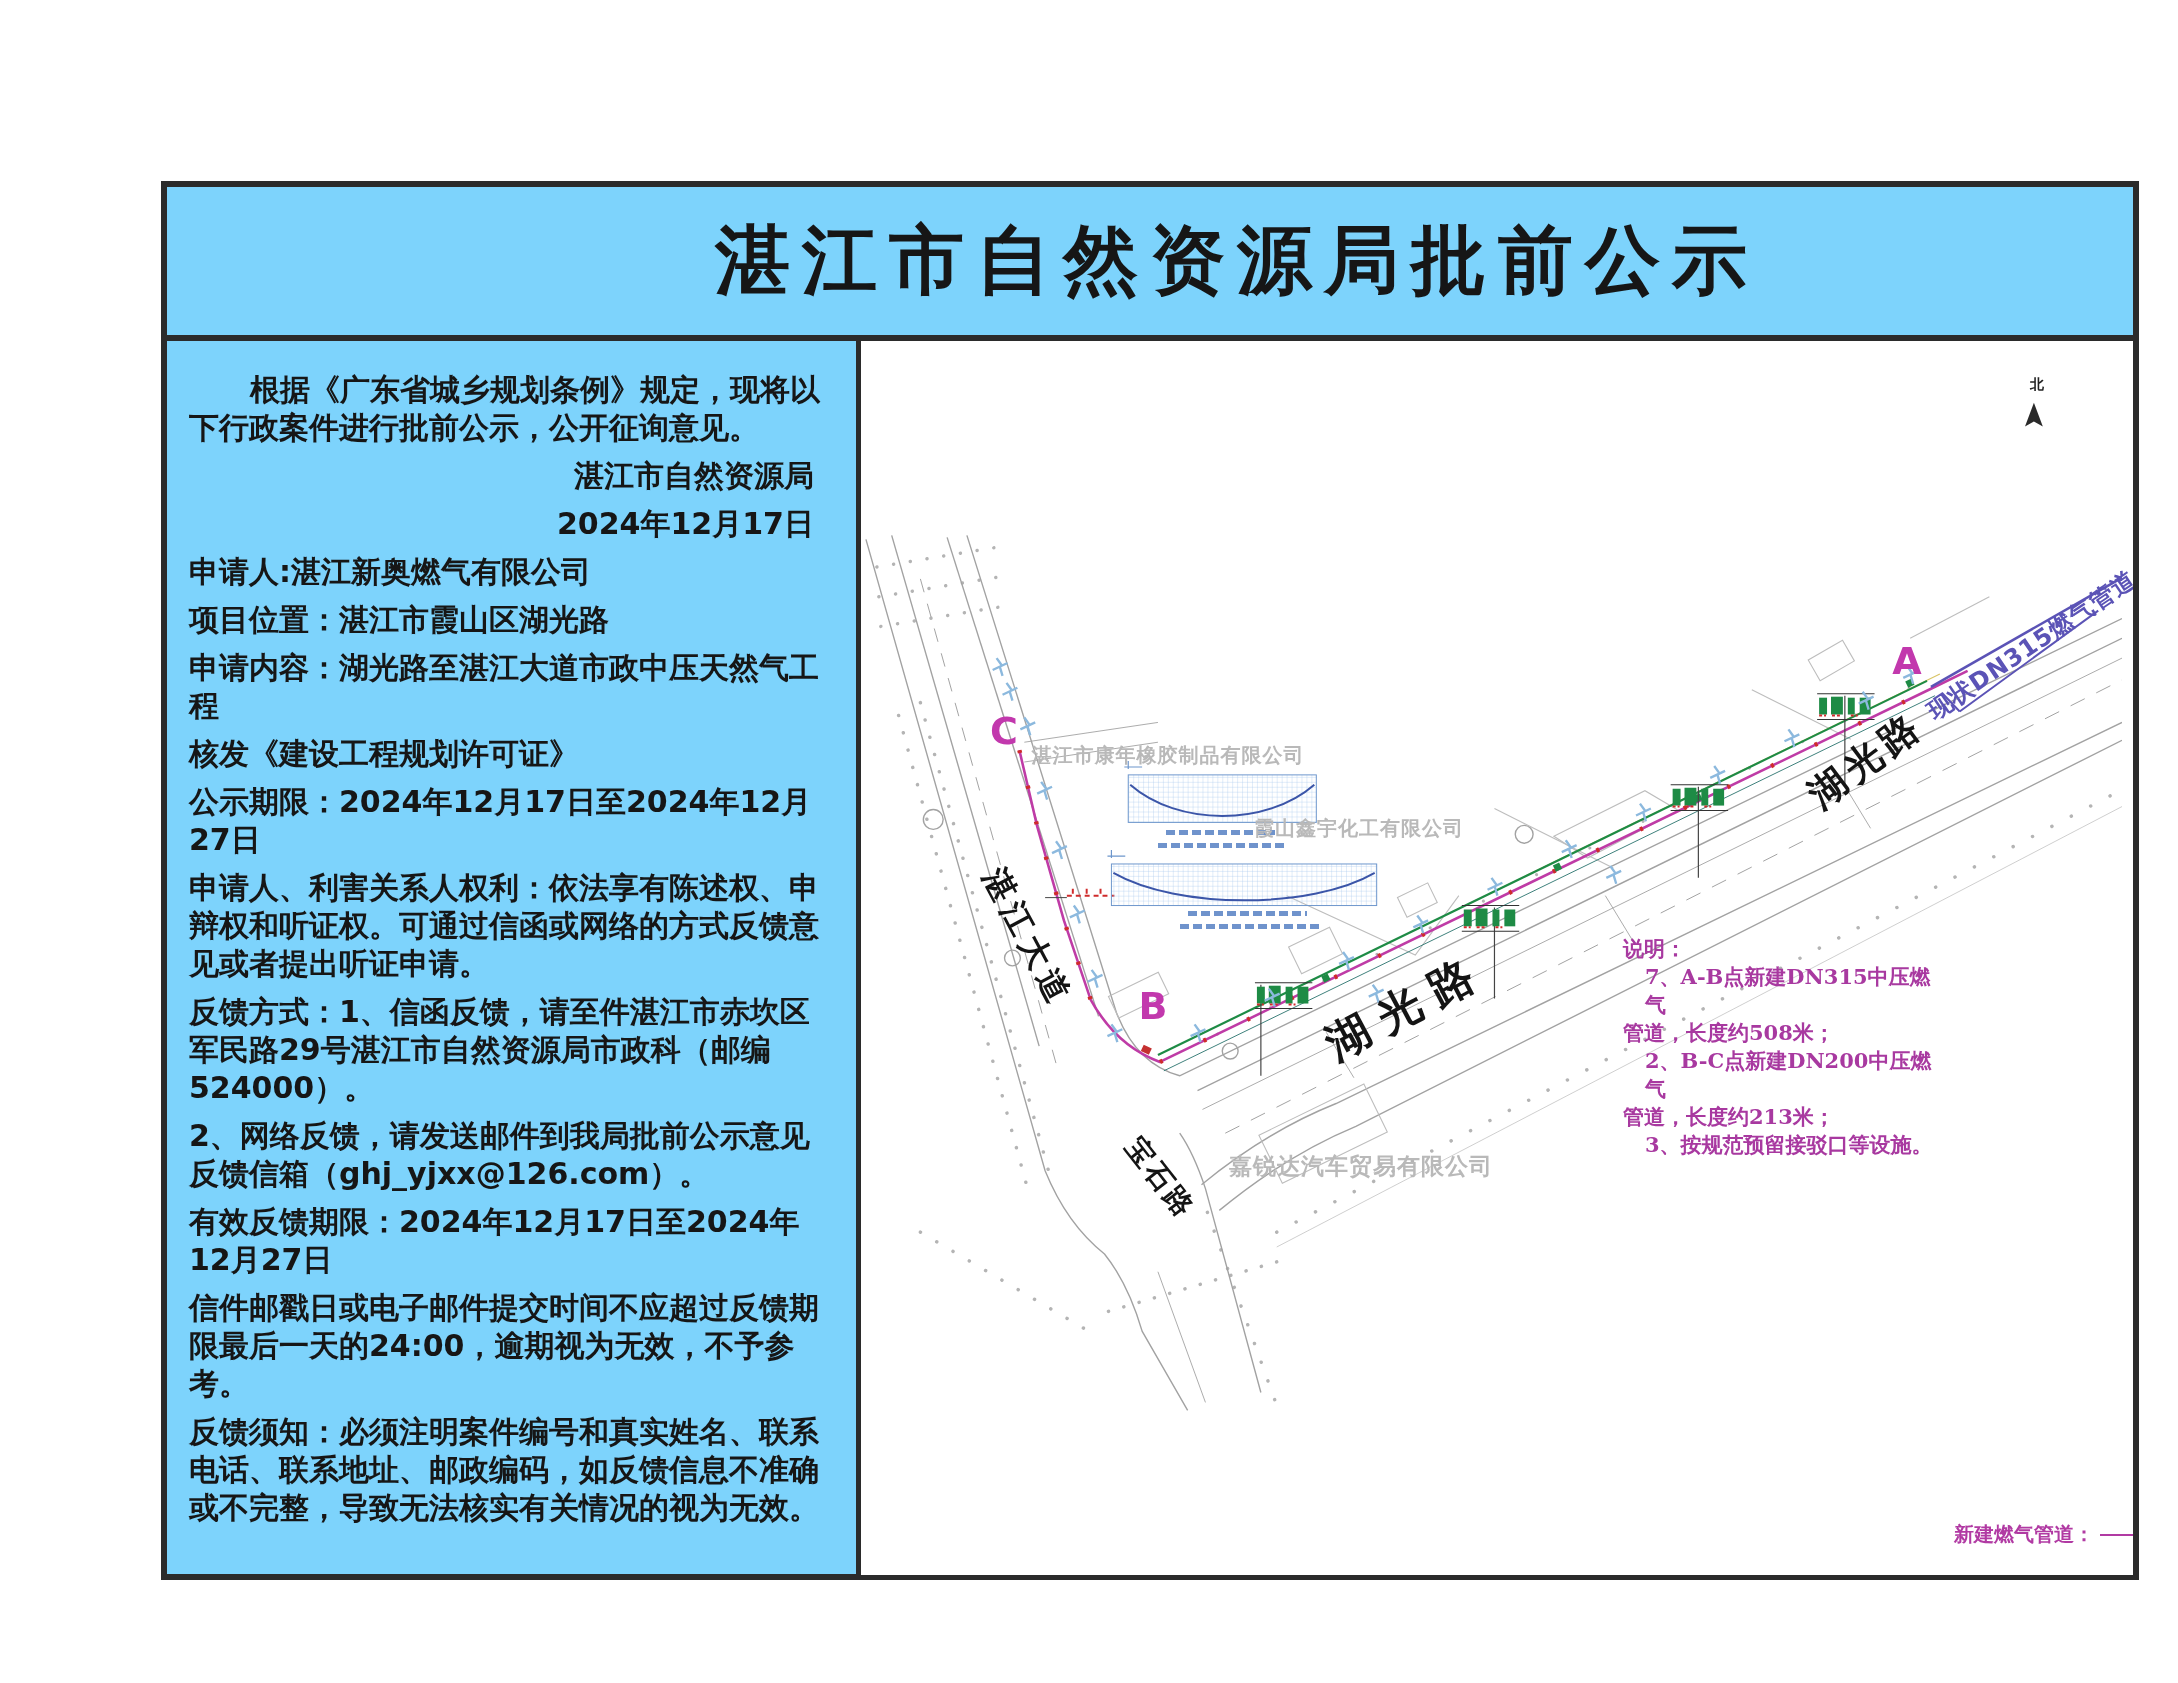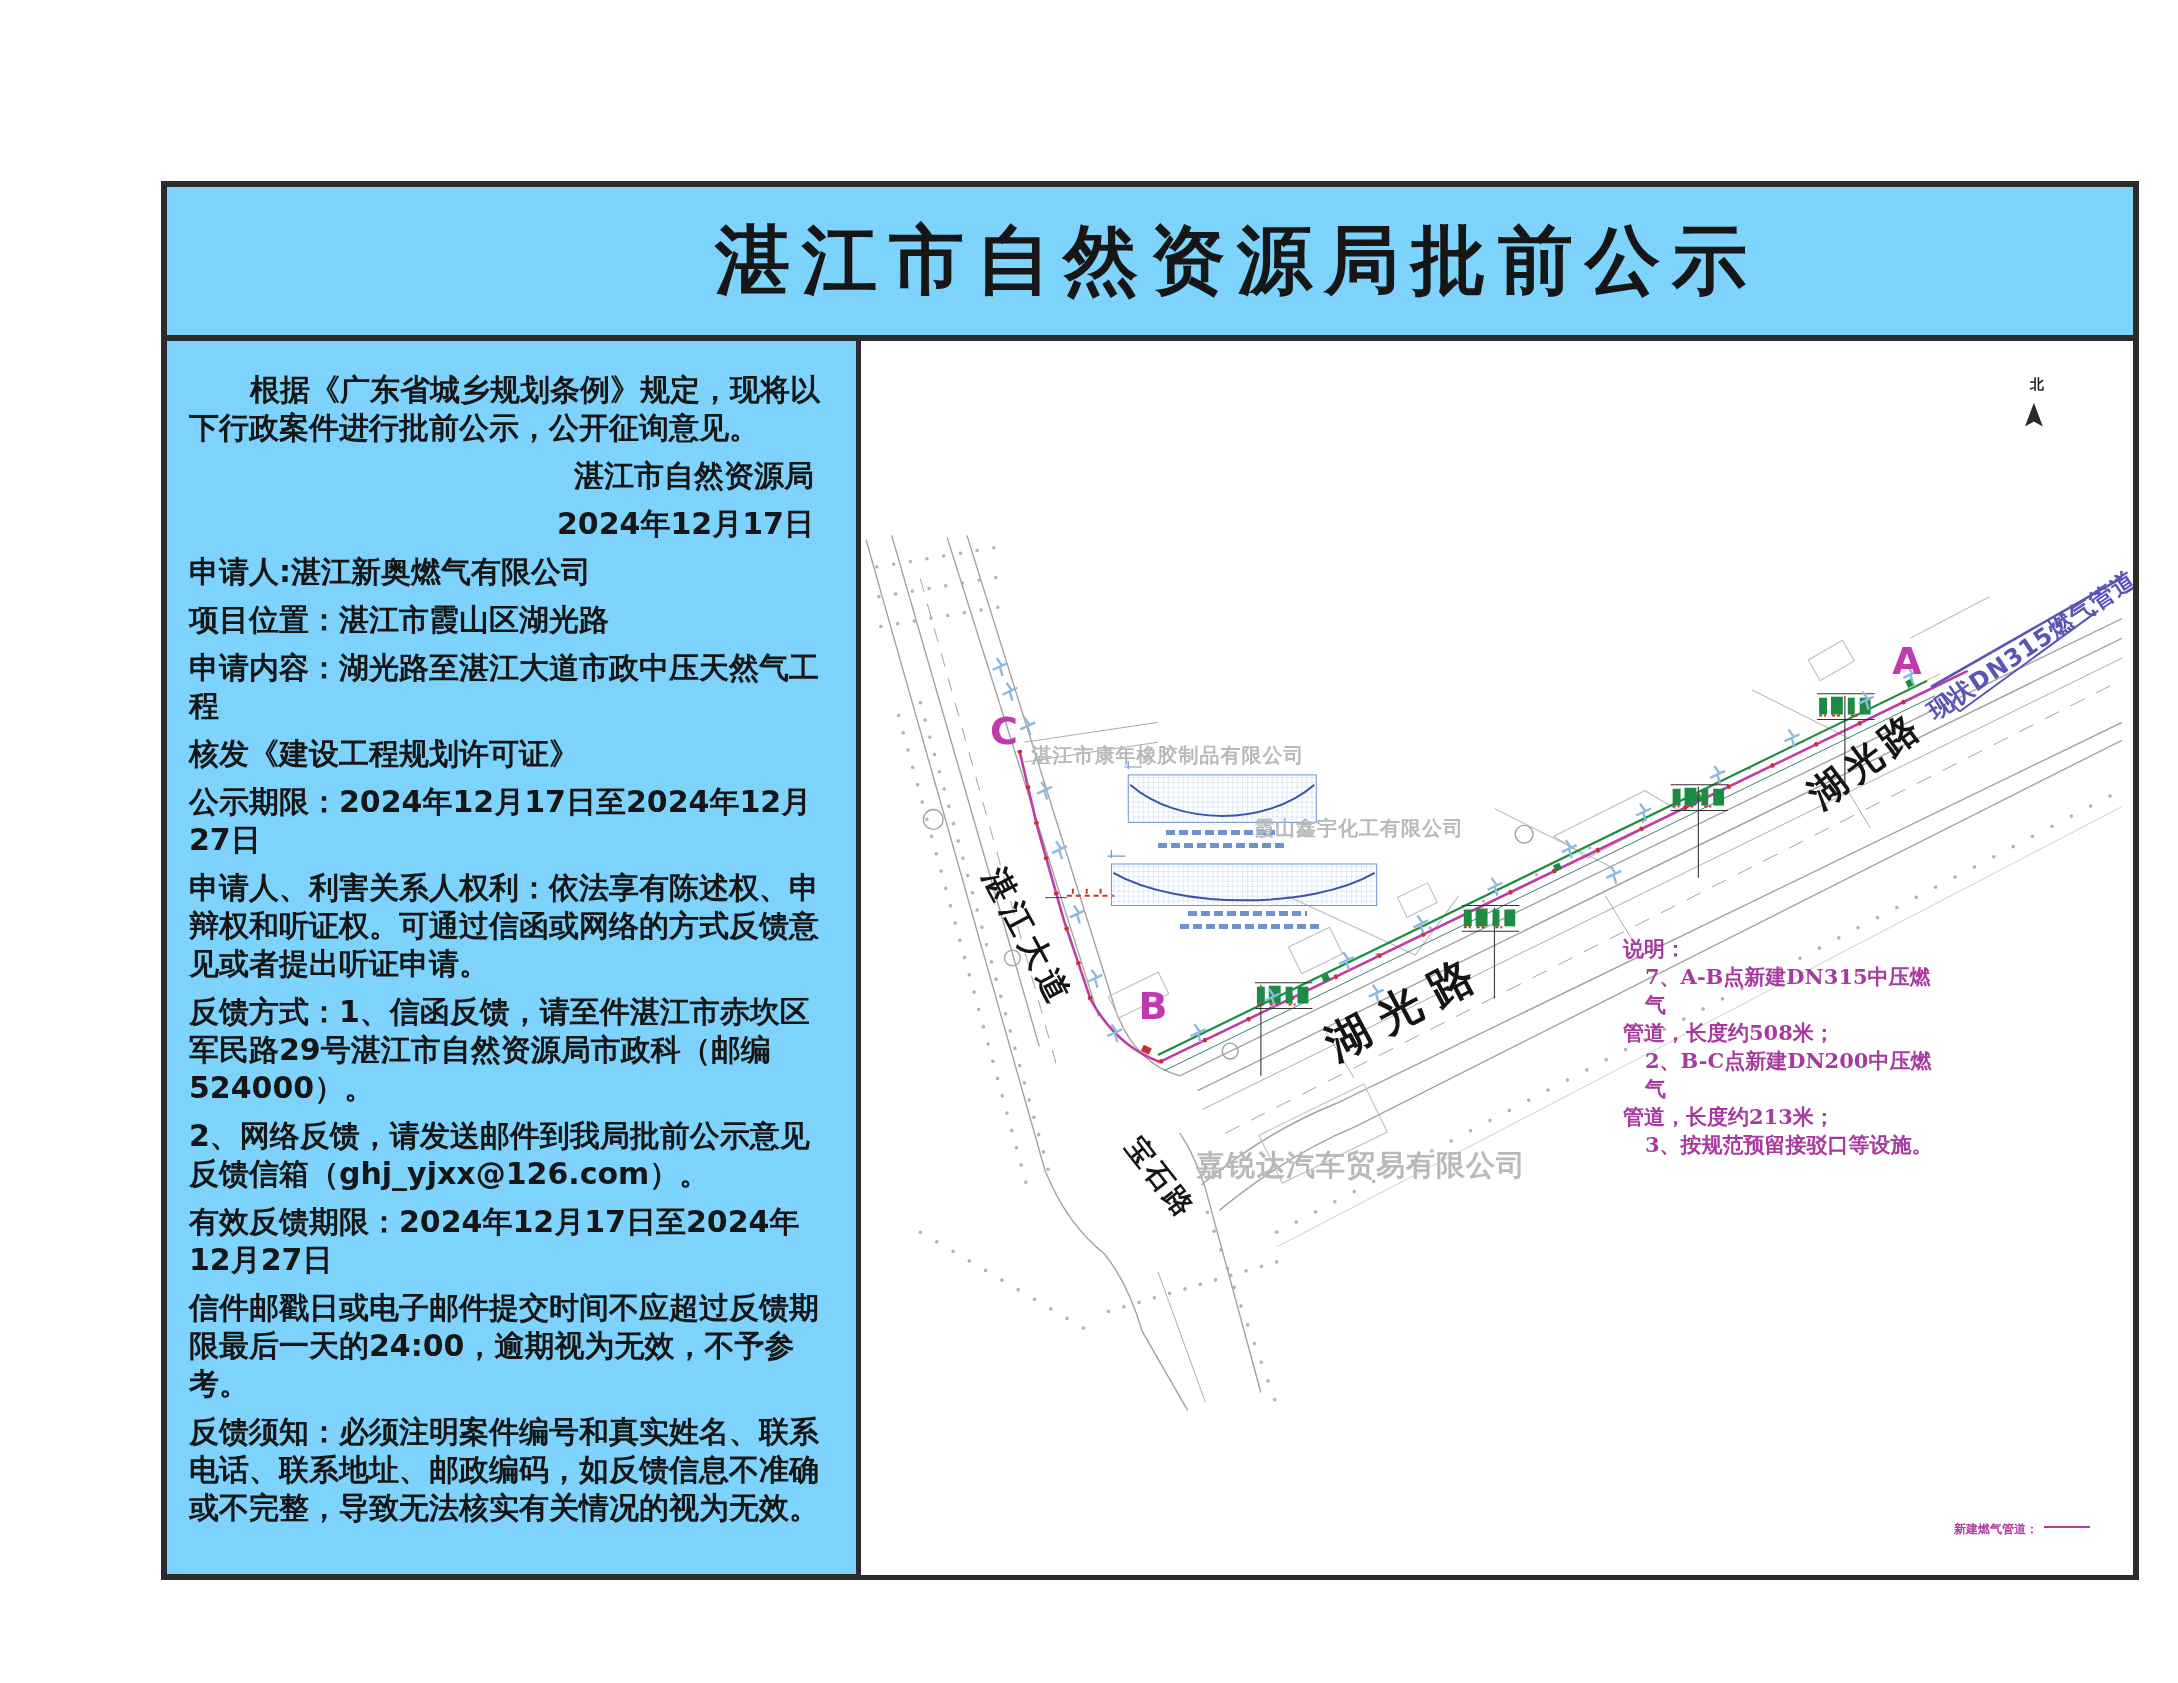--- a/index.html
+++ b/index.html
@@ -44,21 +44,21 @@
   }
   .north{position:absolute;left:1156px;top:36px;width:40px;text-align:center;}
   .north .n-char{font-size:14px;font-weight:700;color:#222;line-height:14px;}
   
   .notes{position:absolute;left:762px;top:594px;width:327px;}
   .notes div{
     font-family:"DejaVu Serif",serif;font-weight:700;font-size:21px;line-height:28px;color:#a839a0;
   }
   .notes .indent{padding-left:22px;}
   
-  .legend{position:absolute;left:1093px;top:1180px;font-size:12px;font-weight:700;color:#b13aa3;white-space:nowrap;}
+  .legend{position:absolute;left:1093px;top:1180px;font-size:20px;font-weight:700;color:#b13aa3;white-space:nowrap;}
   .legend .line{display:inline-block;width:46px;border-top:2px solid #b13aa3;margin-left:6px;vertical-align:5px;}
   
   .cap{position:absolute;height:5px;background:repeating-linear-gradient(90deg,#6f93cc 0 9px,rgba(0,0,0,0) 9px 13px);}
 </style>
 </head>
 <body>
 
 <div class="frame">
 
   <div class="title-row">
@@ -255,21 +255,21 @@
       <div class="mlabel pt-label" style="left:292px;top:665px;">B</div>
       <div class="mlabel pt-label" style="left:143px;top:390px;">C</div>
 
       <div class="mlabel road-label" style="left:166px;top:597px;font-size:32px;letter-spacing:6px;transform:translate(-50%,-50%) rotate(62deg);">湛江大道</div>
       <div class="mlabel road-label" style="left:545px;top:666px;font-size:44px;letter-spacing:14px;transform:translate(-50%,-50%) rotate(-28deg);">湖光路</div>
       <div class="mlabel road-label" style="left:1005px;top:419px;font-size:38px;letter-spacing:6px;transform:translate(-50%,-50%) rotate(-37deg);">湖光路</div>
       <div class="mlabel road-label" style="left:299px;top:837px;font-size:28px;letter-spacing:3px;transform:translate(-50%,-50%) rotate(52deg);">宝石路</div>
 
       <div class="mlabel company-label" style="left:307px;top:382px;font-size:20px;">湛江市康年橡胶制品有限公司</div>
       <div class="mlabel company-label" style="left:498px;top:455px;font-size:20px;">霞山鑫宇化工有限公司</div>
-      <div class="mlabel company-label" style="left:500px;top:793px;font-size:29px;">嘉锐达汽车贸易有限公司</div>
+      <div class="mlabel company-label" style="left:500px;top:793px;font-size:23px;">嘉锐达汽车贸易有限公司</div>
 
       <div class="mlabel existing-label" style="left:1171px;top:304px;transform:translate(-50%,-50%) rotate(-34deg);">现状DN315燃气管道</div>
 
       <div class="notes">
         <div>说明：</div>
         <div class="indent">7、A-B点新建DN315中压燃气</div>
         <div>管道，长度约508米；</div>
         <div class="indent">2、B-C点新建DN200中压燃气</div>
         <div>管道，长度约213米；</div>
         <div class="indent">3、按规范预留接驳口等设施。</div>

